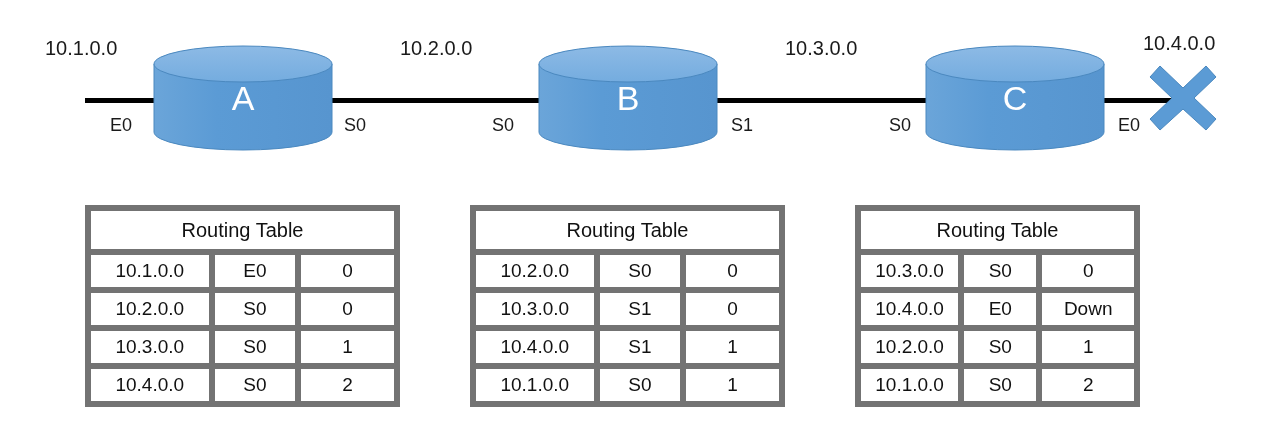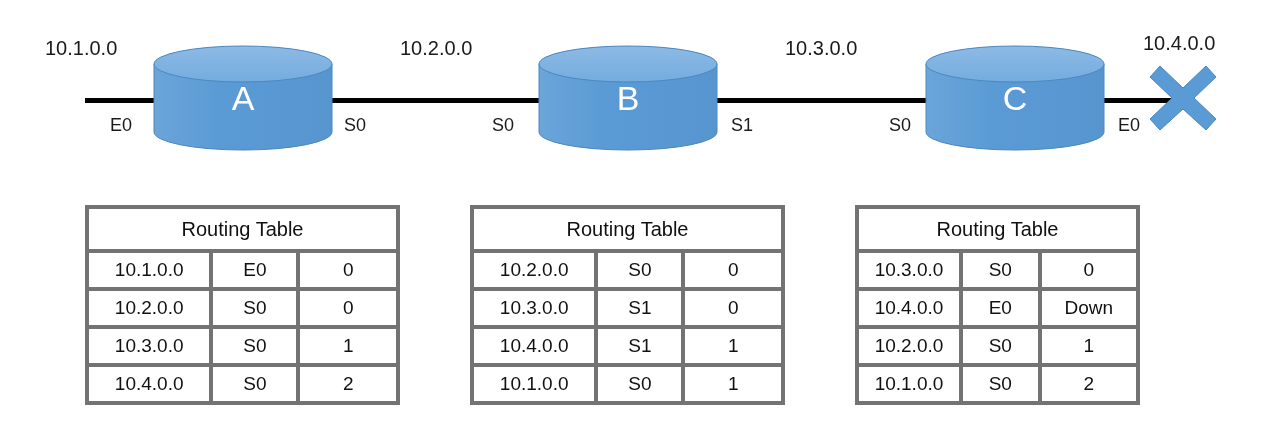--- a/index.html
+++ b/index.html
@@ -62,21 +62,21 @@
     position: absolute;
   }
 
   
   .rt {
     position: absolute;
     border-collapse: collapse;
     table-layout: fixed;
   }
   .rt td, .rt th {
-    border: 4px solid #737373;
+    border: 6px solid #737373;
     text-align: center;
     font-weight: 400;
     color: #111111;
     padding: 0;
     height: 38px;
     font-size: 19px;
     background: #ffffff;
   }
   .rt .rt-title {
     font-size: 20px;

